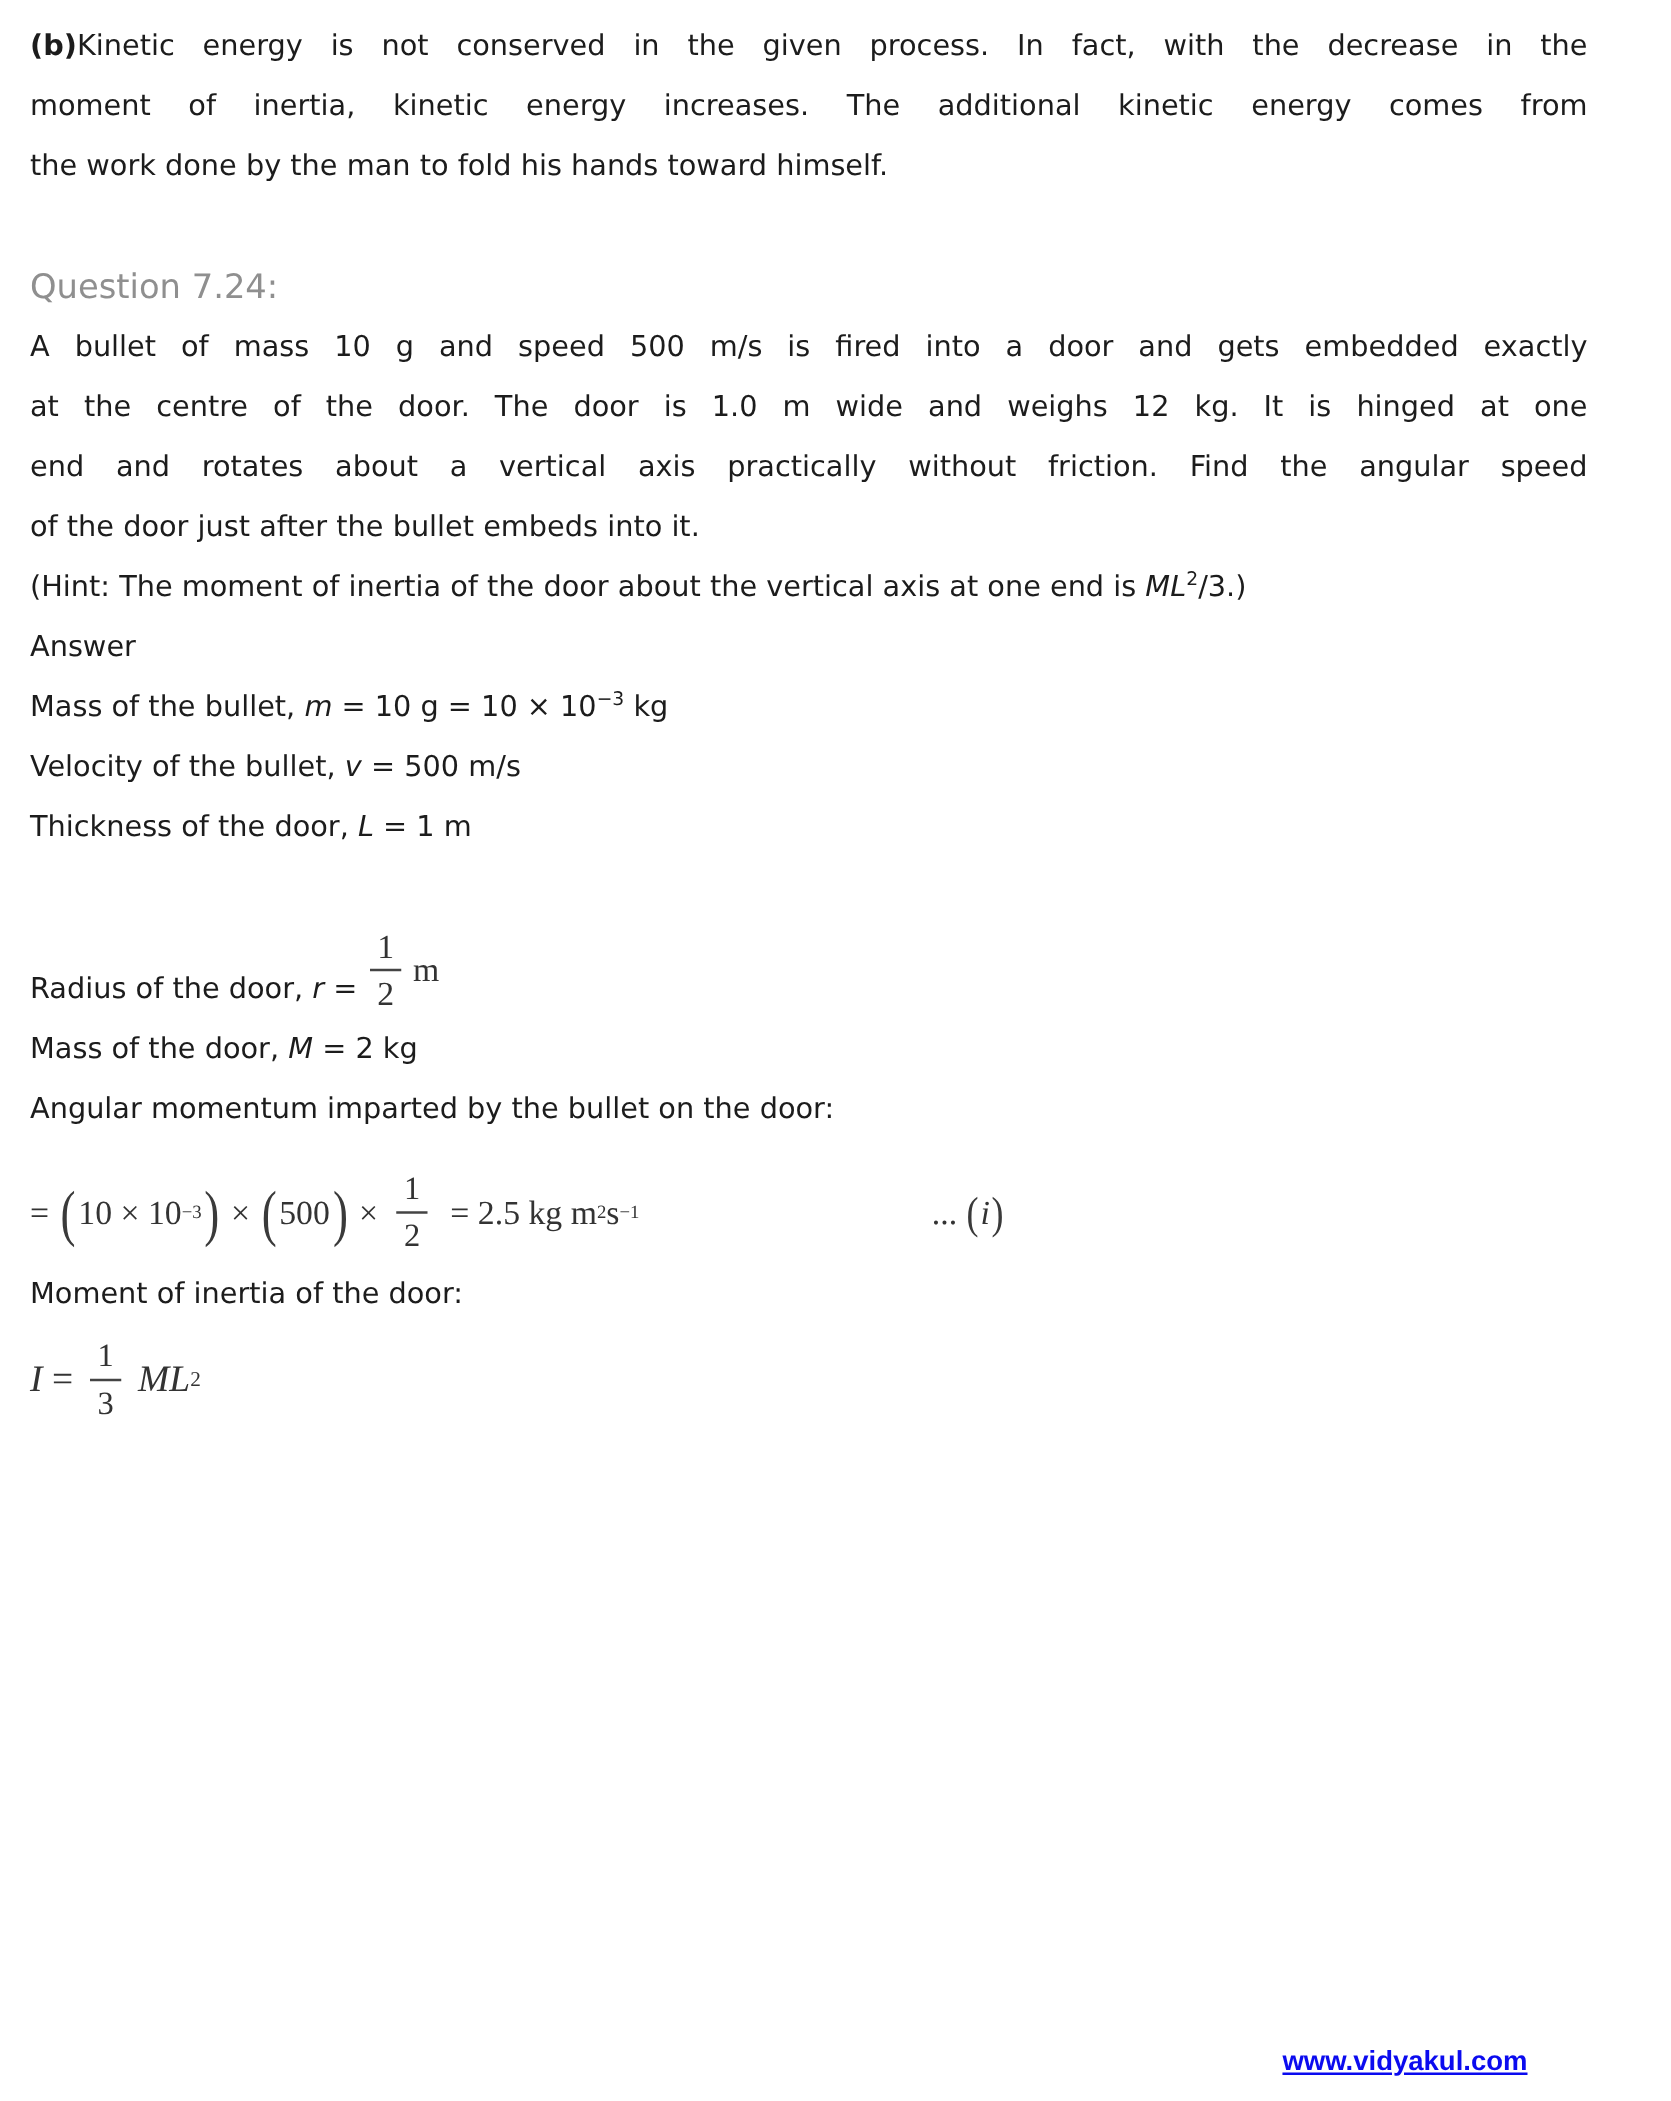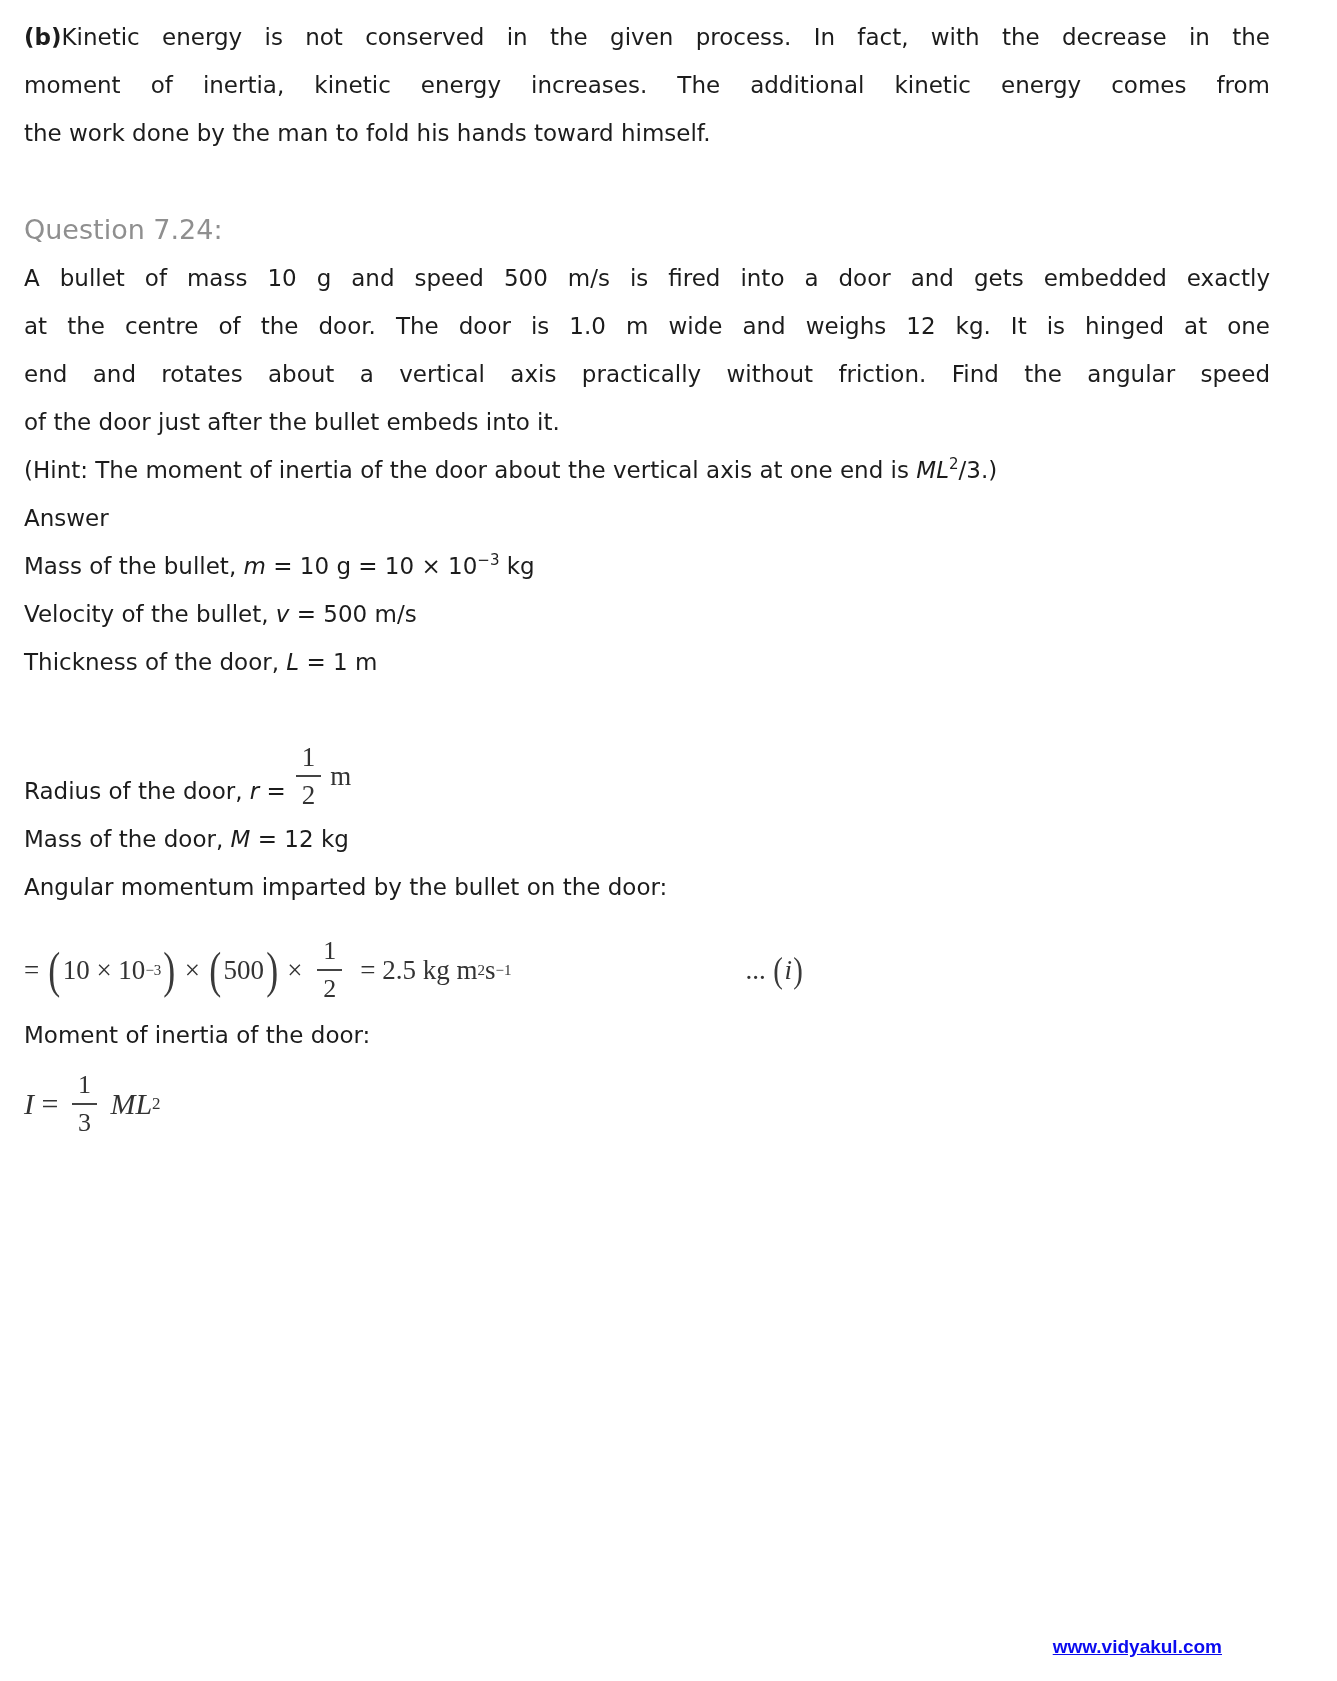--- a/index.html
+++ b/index.html
@@ -109,21 +109,21 @@
     white-space: pre;
   }
   .eqIrow .frac { font-size: 26px; margin: 0 6px; }
   .eqIrow sup.s { font-size: 17px; }
   
   .footer-link {
     position: absolute;
     top: 1636px;
     right: 115px;
     font-family: "Liberation Sans", sans-serif;
-    font-size: 19px;
+    font-size: 22px;
     font-weight: bold;
     color: #0b0bef;
     text-decoration: underline;
     cursor: pointer;
   }
 </style>
 </head>
 <body>
 
 <div class="page">
@@ -154,21 +154,21 @@
       <span class="radius-text"><span>Radius of the door, </span><i class="var">r</i><span> = </span></span>
       <span class="fracgroup">
         <span class="frac">
             <span class="num">1</span>
             <span class="den">2</span>
           </span>
         <span class="funit">m</span>
       </span>
     </div>
 
-    <span class="line"><span>Mass of the door, </span><i class="var">M</i><span> = 12 kg</span></span>
+    <span class="line"><span>Mass of the door, </span><i class="var">M</i><span> = 2 kg</span></span>
 
     <span class="line">Angular momentum imparted by the bullet on the door:</span>
 
 
     <div class="eqrow">
       <span>= </span><span class="bp">(</span><span>10 × 10</span><sup class="s">−3</sup><span class="bp">)</span><span> × </span><span class="bp">(</span><span>500</span><span class="bp">)</span><span> × </span><span class="frac"><span class="num">1</span><span class="den">2</span></span><span class="gap"></span><span>= 2.5 kg m</span><sup class="s">2</sup><span>s</span><sup class="s">−1</sup>
       <span class="ref"><span>... </span><span class="bpm">(</span><i class="var">i</i><span class="bpm">)</span></span>
     </div>
 
     <span class="line" style="margin-top:6px;">Moment of inertia of the door:</span>

